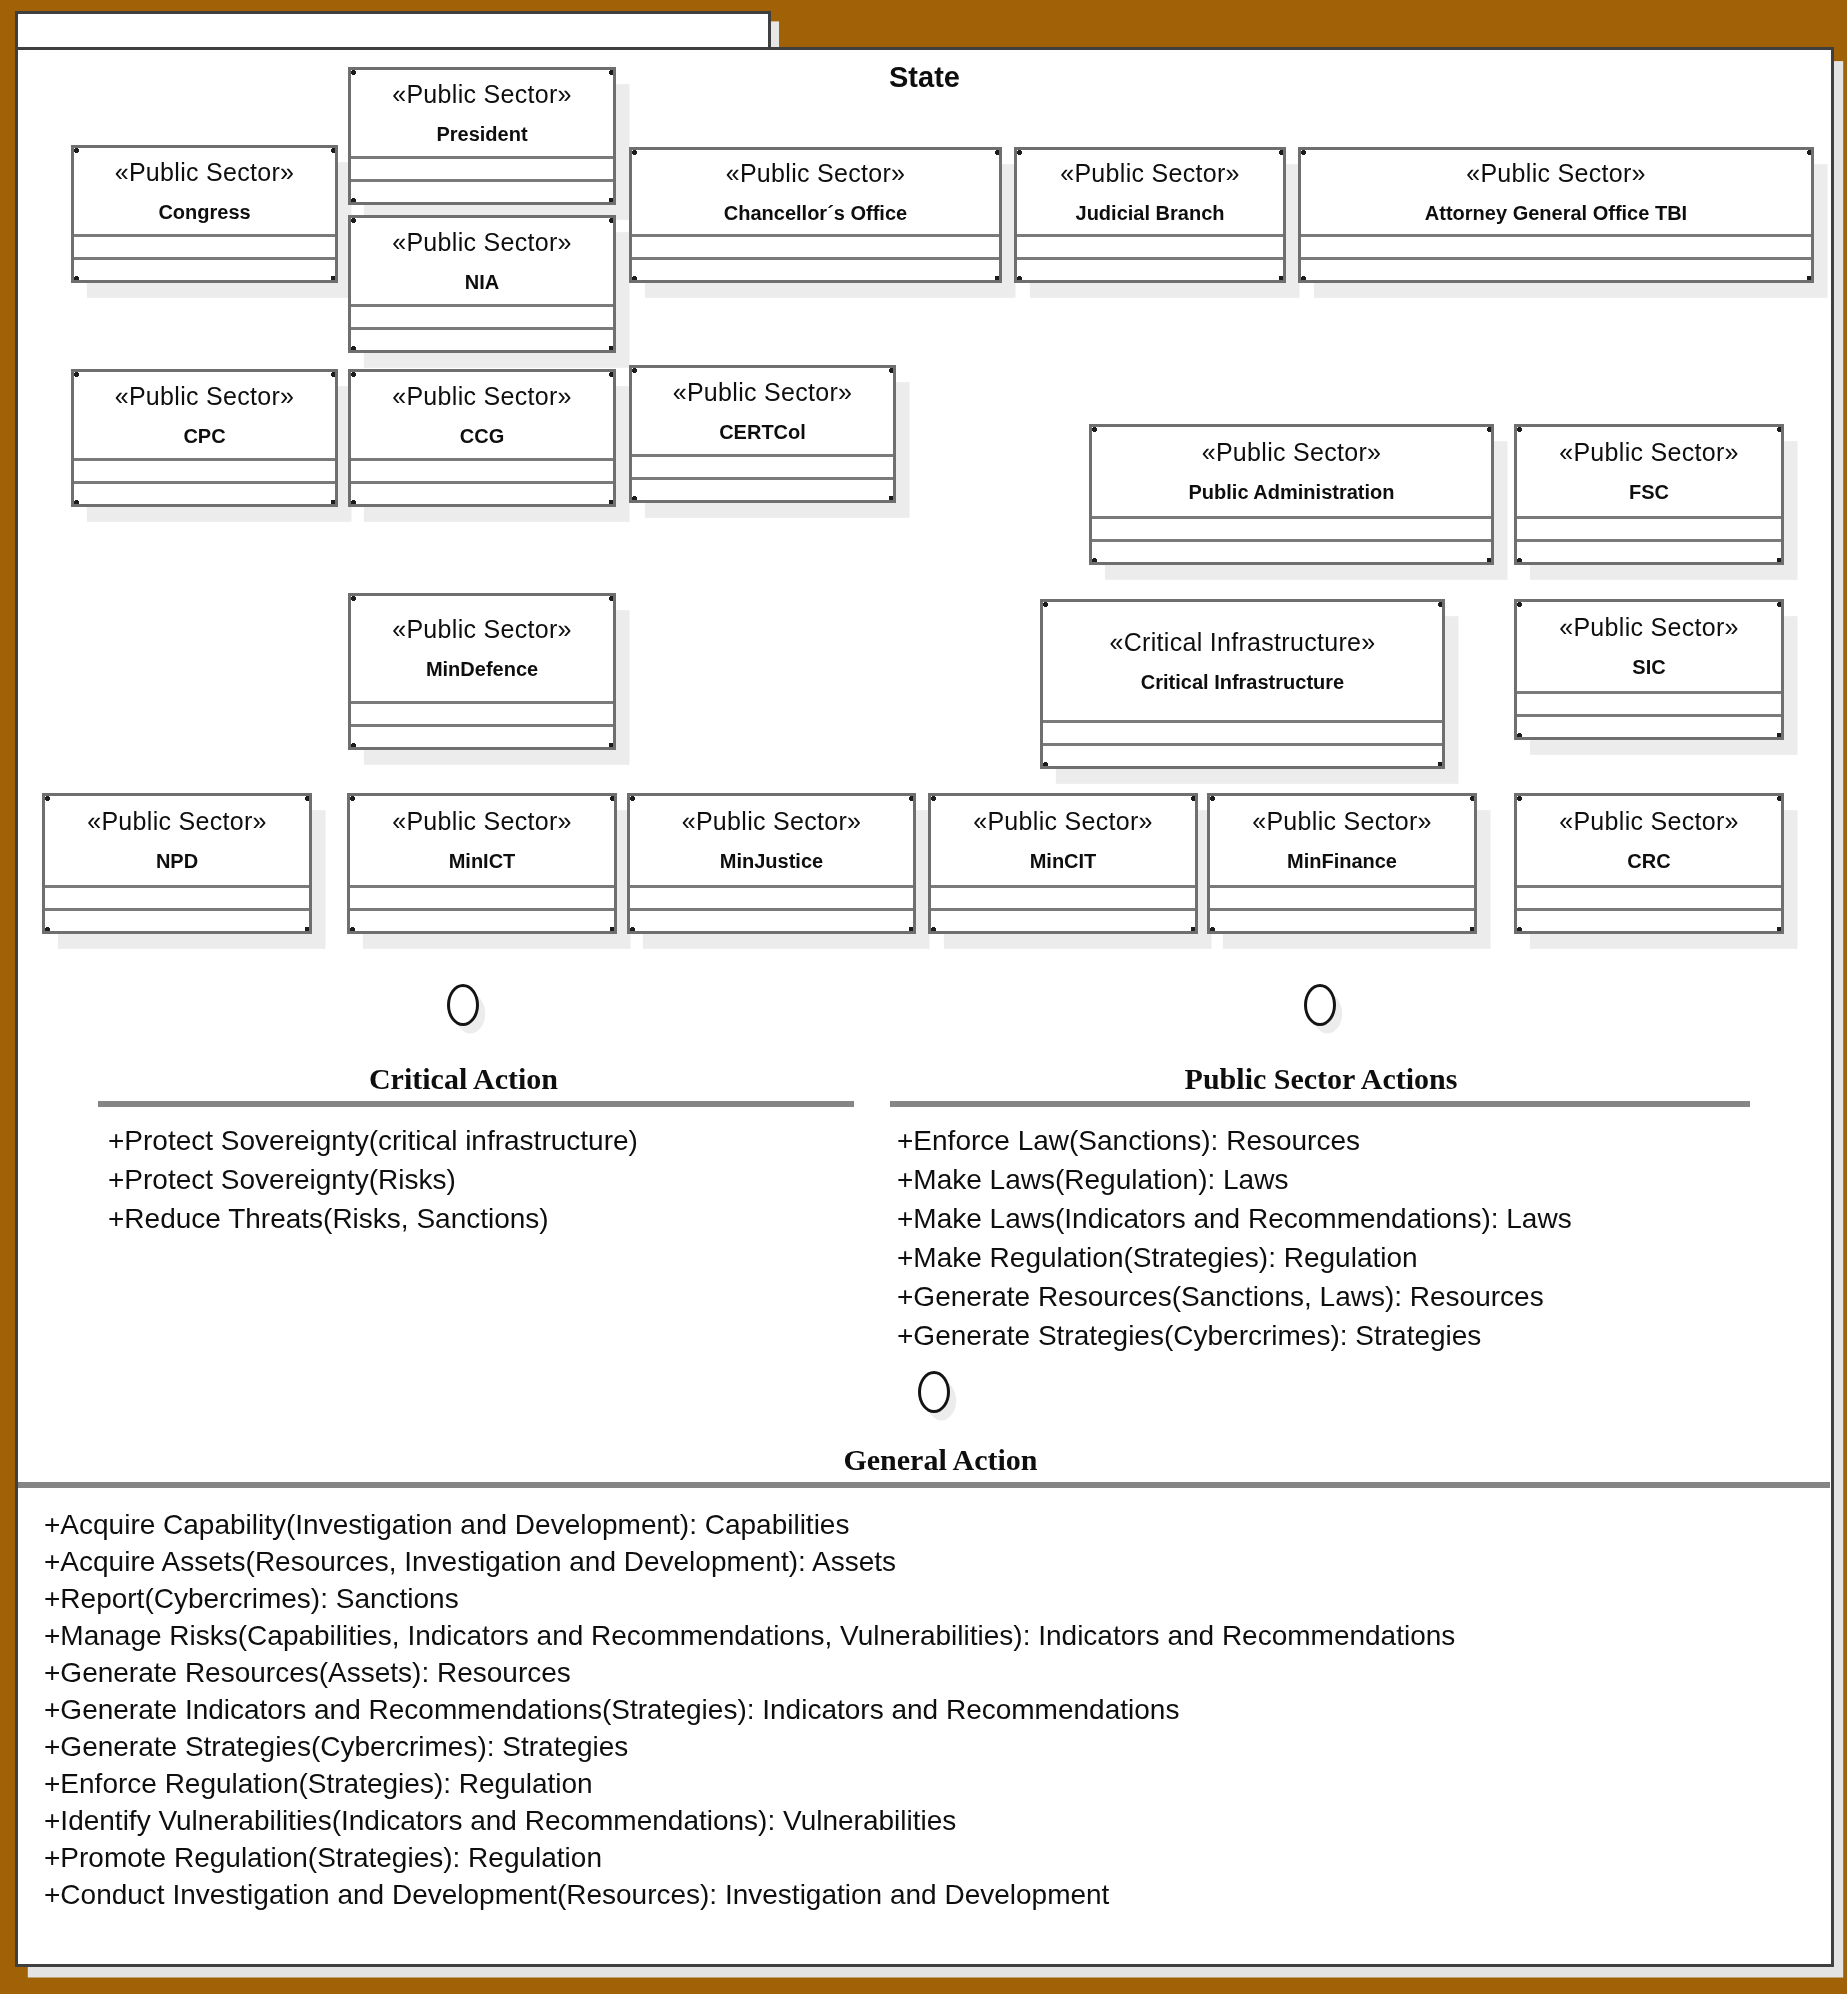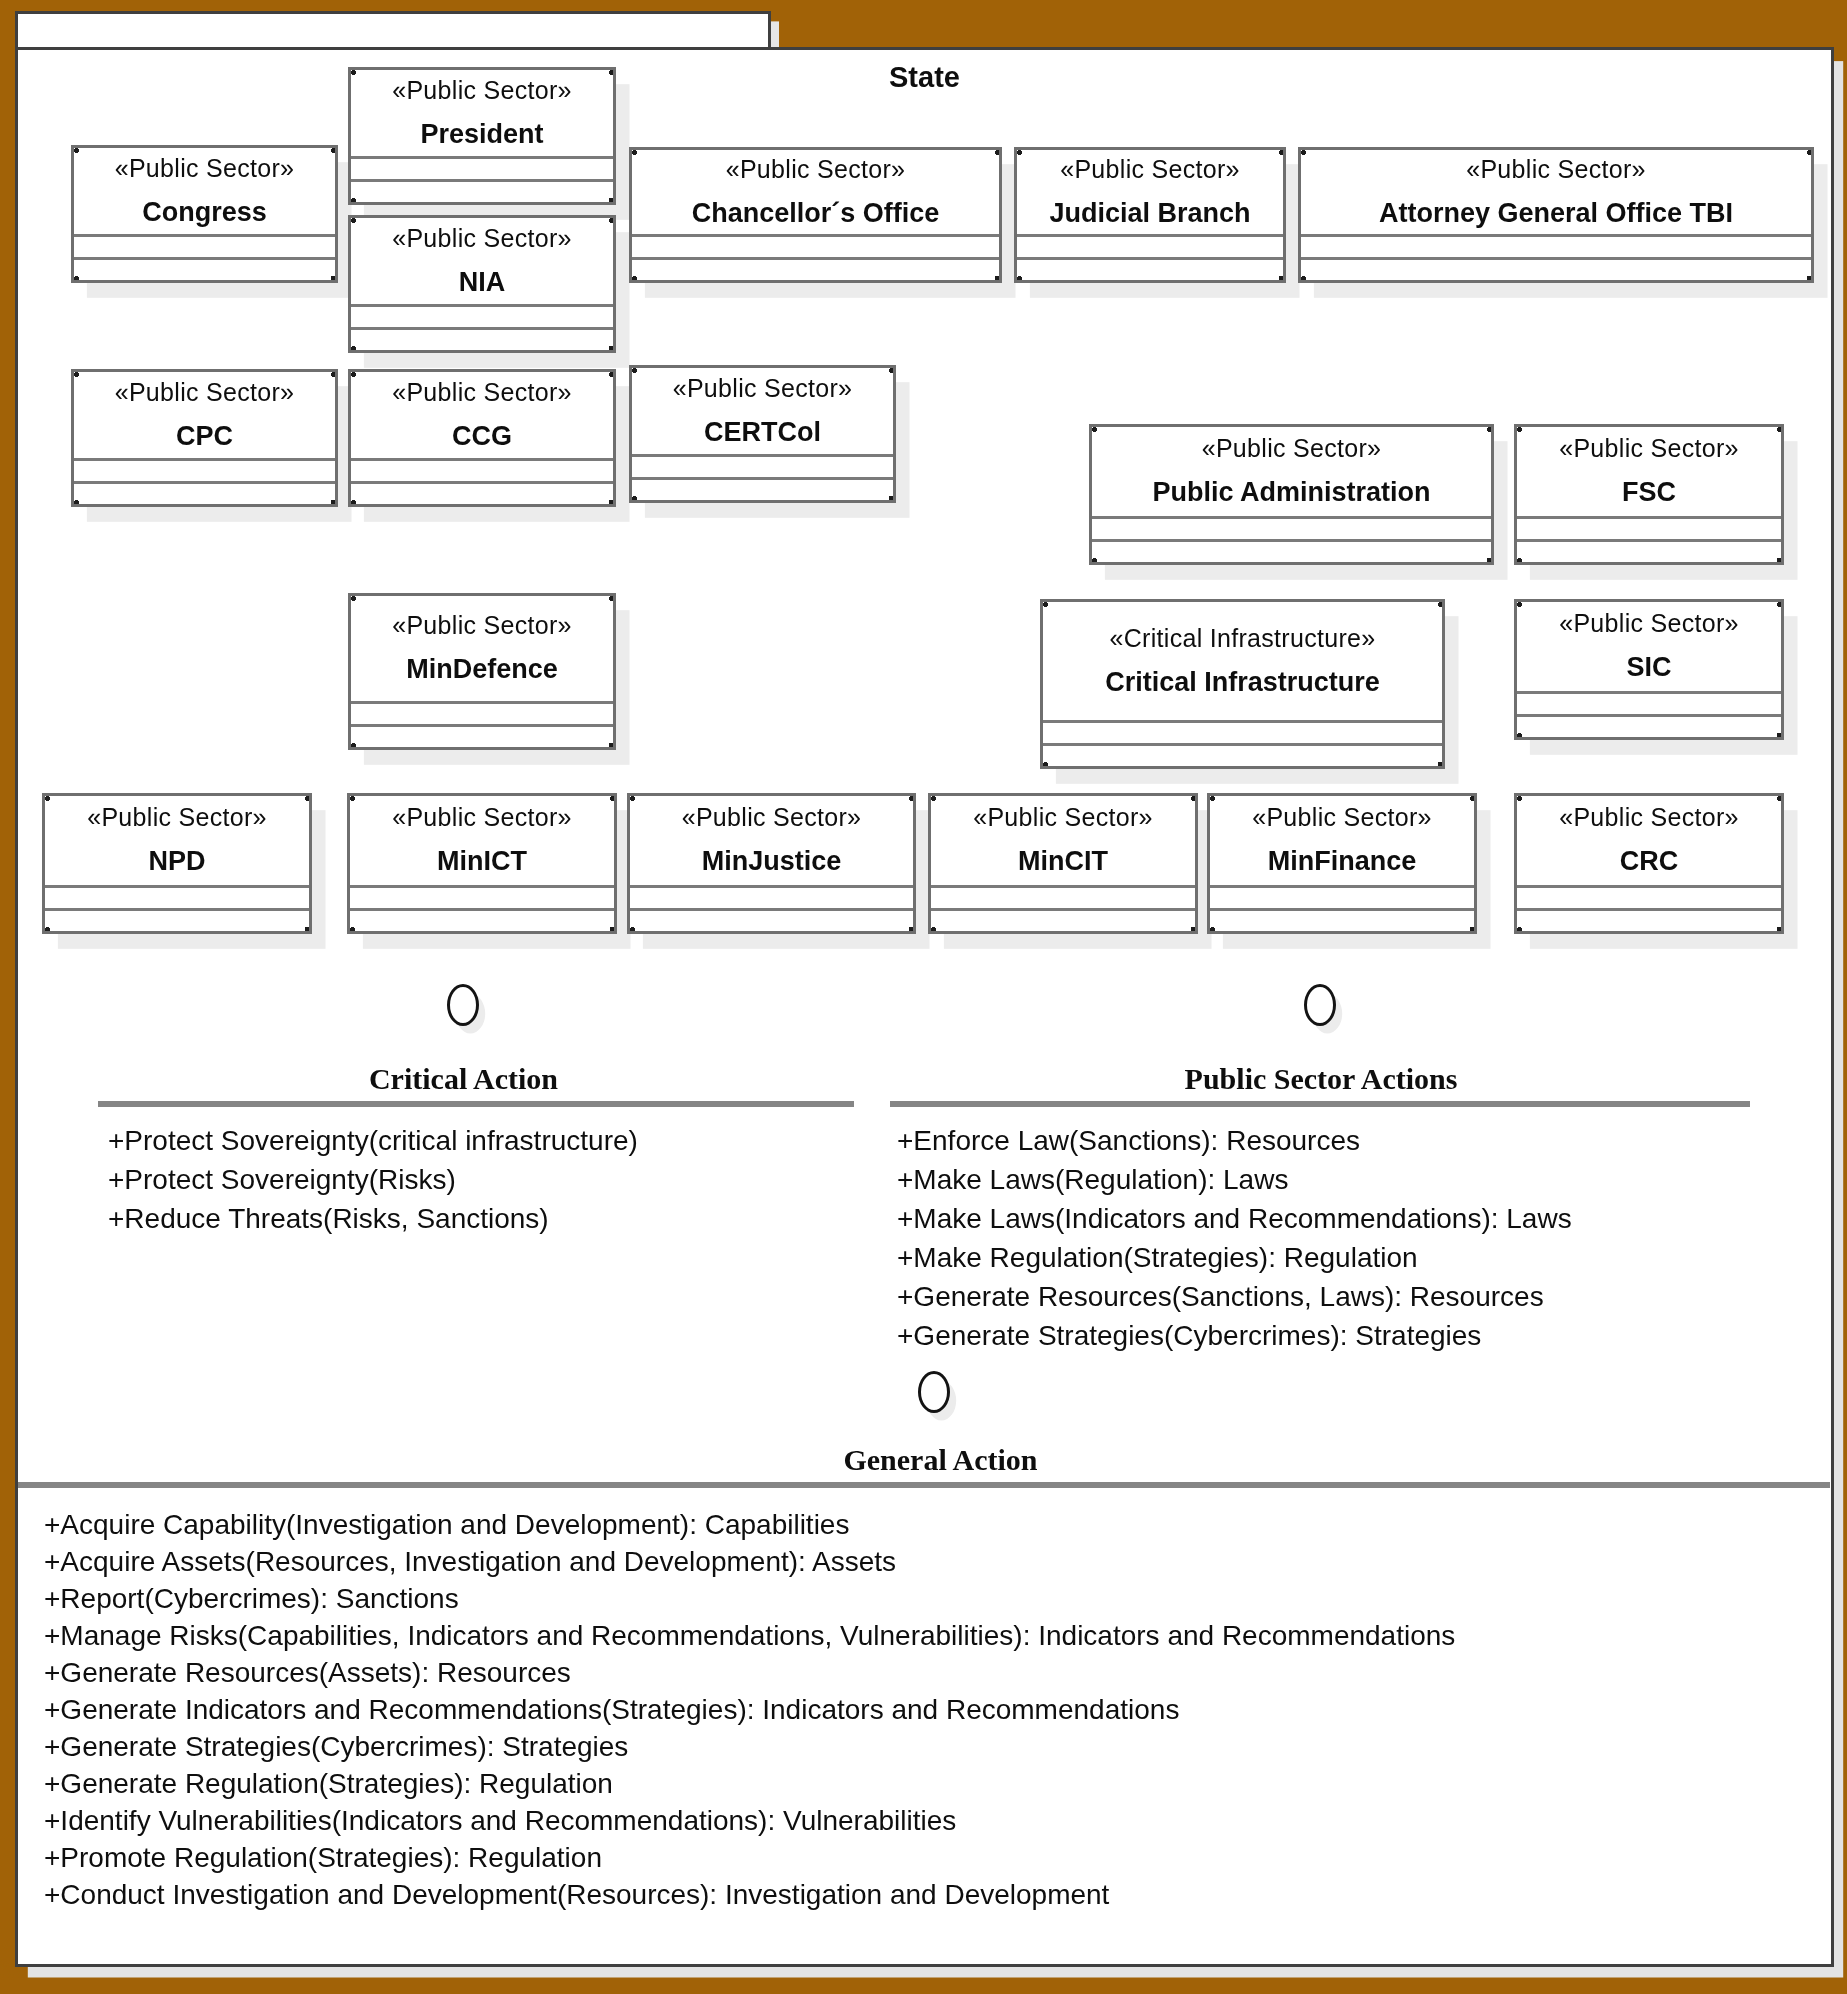--- a/index.html
+++ b/index.html
@@ -37,21 +37,21 @@
       radial-gradient(circle at 3.1px 3.1px,   #1c1c1c 2.5px, rgba(0,0,0,0) 2.5px);
     background-size:5.5px 5.5px; background-repeat:no-repeat;
     background-position:left top, right top, left bottom, right bottom;
   }
   .cls-hdr {
     position:absolute; left:0; right:0; top:0; bottom:47px;
     display:flex; flex-direction:column; align-items:center; justify-content:center;
     text-align:left; line-height:1.12;
   }
   .st { font-size:25px; font-weight:400; letter-spacing:0.3px; white-space:nowrap; }
-  .nm { font-size:27px; font-weight:700; margin-top:15px; white-space:nowrap; }
+  .nm { font-size:20px; font-weight:700; margin-top:15px; white-space:nowrap; }
   .cls-c1 { position:absolute; left:0; right:0; bottom:23px; height:23px; border-top:3.7px solid #7a7a7a; }
   .cls-c2 { position:absolute; left:0; right:0; bottom:0;    height:23px; border-top:3.7px solid #7a7a7a; }
   
   .iface-circle {
     position:absolute; width:32px; height:42px;
     border:3.1px solid #141414; border-radius:50%;
     background:#ffffff; box-shadow:7.4px 8.6px 0 -1.2px #ececec;
   }
   .iface-title {
     position:absolute; text-align:center;
@@ -276,20 +276,20 @@
   <div class="iface-title" style="left:756px;top:1443px;width:369px">General Action</div>
   <div class="iface-rule" style="left:18.4px;top:1482px;width:1812px"></div>
   <div class="op-list lh61" style="left:44px;top:1506px">
       <div>+Acquire Capability(Investigation and Development): Capabilities</div>
       <div>+Acquire Assets(Resources, Investigation and Development): Assets</div>
       <div>+Report(Cybercrimes): Sanctions</div>
       <div>+Manage Risks(Capabilities, Indicators and Recommendations, Vulnerabilities): Indicators and Recommendations</div>
       <div>+Generate Resources(Assets): Resources</div>
       <div>+Generate Indicators and Recommendations(Strategies): Indicators and Recommendations</div>
       <div>+Generate Strategies(Cybercrimes): Strategies</div>
-      <div>+Generate Regulation(Strategies): Regulation</div>
+      <div>+Enforce Regulation(Strategies): Regulation</div>
       <div>+Identify Vulnerabilities(Indicators and Recommendations): Vulnerabilities</div>
       <div>+Promote Regulation(Strategies): Regulation</div>
       <div>+Conduct Investigation and Development(Resources): Investigation and Development</div>
     </div>
 
 </div>
 
 
 </body></html>

